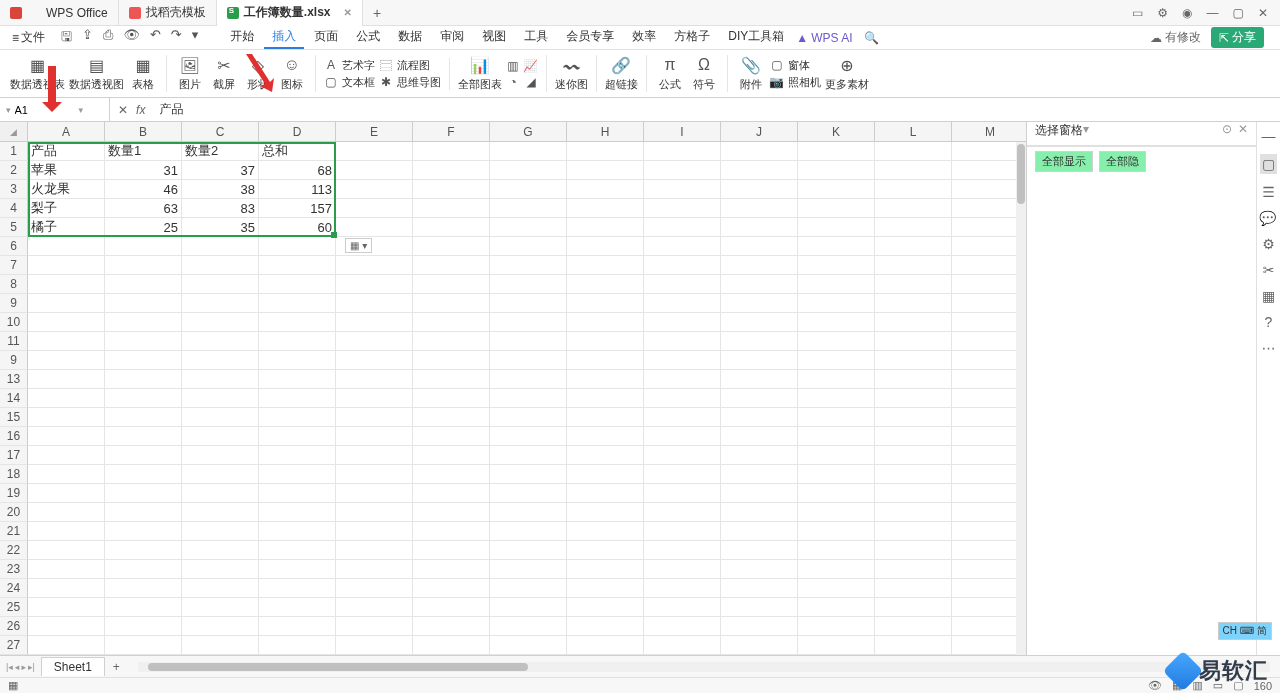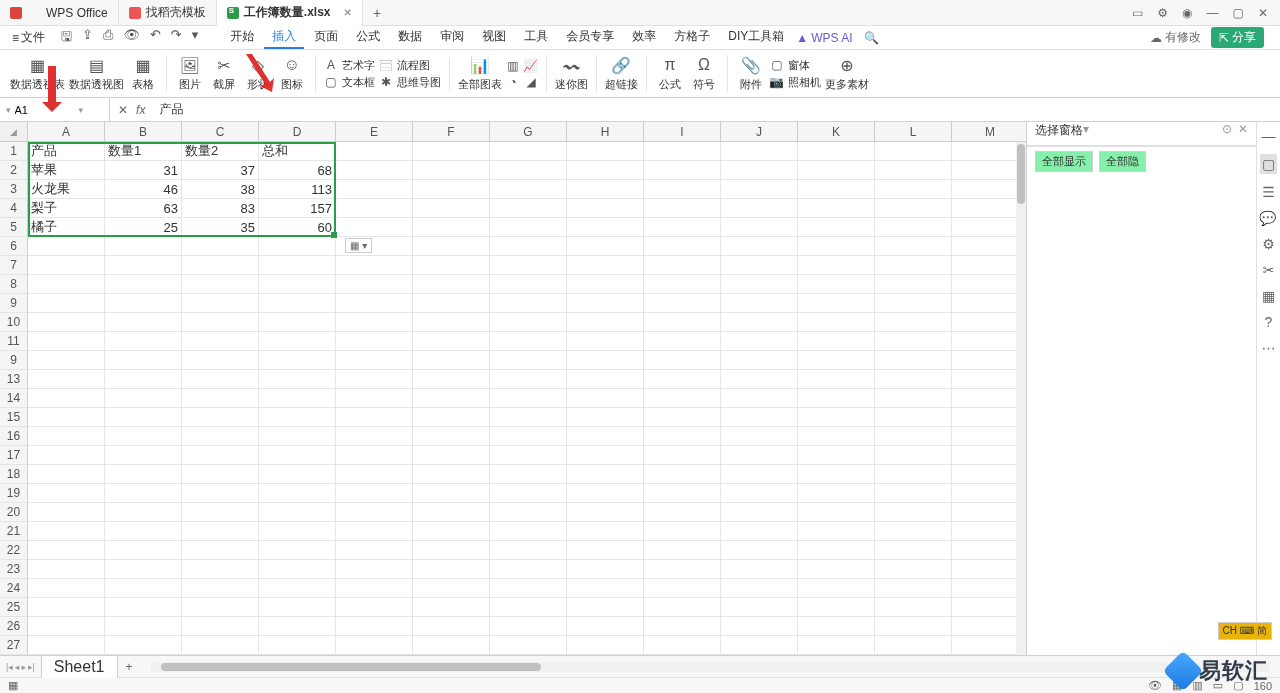--- a/index.html
+++ b/index.html
@@ -73,33 +73,33 @@
 
 
 .panel-header { height: 24px; border-bottom: 1px solid #e0e0e0; display: flex; align-items: flex-start; padding: 0 8px; justify-content: space-between; font-size: 12px; }
 .panel-body { flex: 1; padding: 8px; font-size: 11px; color: #888; }
 .panel-footer { border-top: 1px solid #e0e0e0; padding: 4px 8px; display: flex; align-items: center; gap: 6px; font-size: 11px; }
 .panel-btn { border: 1px solid #d0d0d0; padding: 2px 6px; background: #86efac; }
 
 
 .sheet-bar { height: 22px; display: flex; align-items: center; border-top: 1px solid #d0d0d0; background: #f7f7f7; }
 .sheet-nav { display: flex; gap: 2px; padding: 0 6px; color: #999; font-size: 9px; }
-.sheet-tab { padding: 2px 12px; background: #fff; border: 1px solid #d0d0d0; border-bottom: none; font-size: 16px; }
+.sheet-tab { padding: 2px 12px; background: #fff; border: 1px solid #d0d0d0; border-bottom: none; font-size: 12px; }
 .sheet-add { padding: 0 8px; color: #666; }
 .hscroll { flex: 1; margin: 0 10px; height: 10px; background: #f0f0f0; position: relative; }
 .hscroll-thumb { position: absolute; left: 10px; width: 380px; height: 8px; background: #c0c0c0; border-radius: 4px; top: 1px; }
 
 
 .status-bar { height: 16px; display: flex; align-items: center; padding: 0 8px; background: #f7f7f7; border-top: 1px solid #e0e0e0; font-size: 11px; color: #666; }
 .status-sp { flex: 1; }
 .status-right { display: flex; align-items: center; gap: 10px; }
 .zoom { display: flex; align-items: center; gap: 4px; }
 
 
-.ime { position: absolute; right: 8px; top: 622px; background: #eab308; border: 1px solid #ccc; padding: 1px 4px; font-size: 10px; z-index: 10; }
+.ime { position: absolute; right: 8px; top: 622px; background: #7dd3fc; border: 1px solid #ccc; padding: 1px 4px; font-size: 10px; z-index: 10; }
 
 
 .watermark { position: absolute; right: 12px; bottom: 6px; display: flex; align-items: center; gap: 0; z-index: 20; }
 .wm-cube { width: 32px; height: 32px; position: relative; }
 .wm-cube::before { content: ""; position: absolute; width: 32px; height: 32px; background: linear-gradient(135deg, #4aa8ff, #1e7ae0); border-radius: 6px; transform: rotate(45deg) scale(0.9); }
 .wm-text { font-size: 22px; font-weight: bold; color: #313b4a; letter-spacing: 1px; }
 
 
 .arrow1 { position: absolute; left: 42px; top: 66px; z-index: 30; }
 .arrow2 { position: absolute; left: 246px; top: 54px; z-index: 30; }

